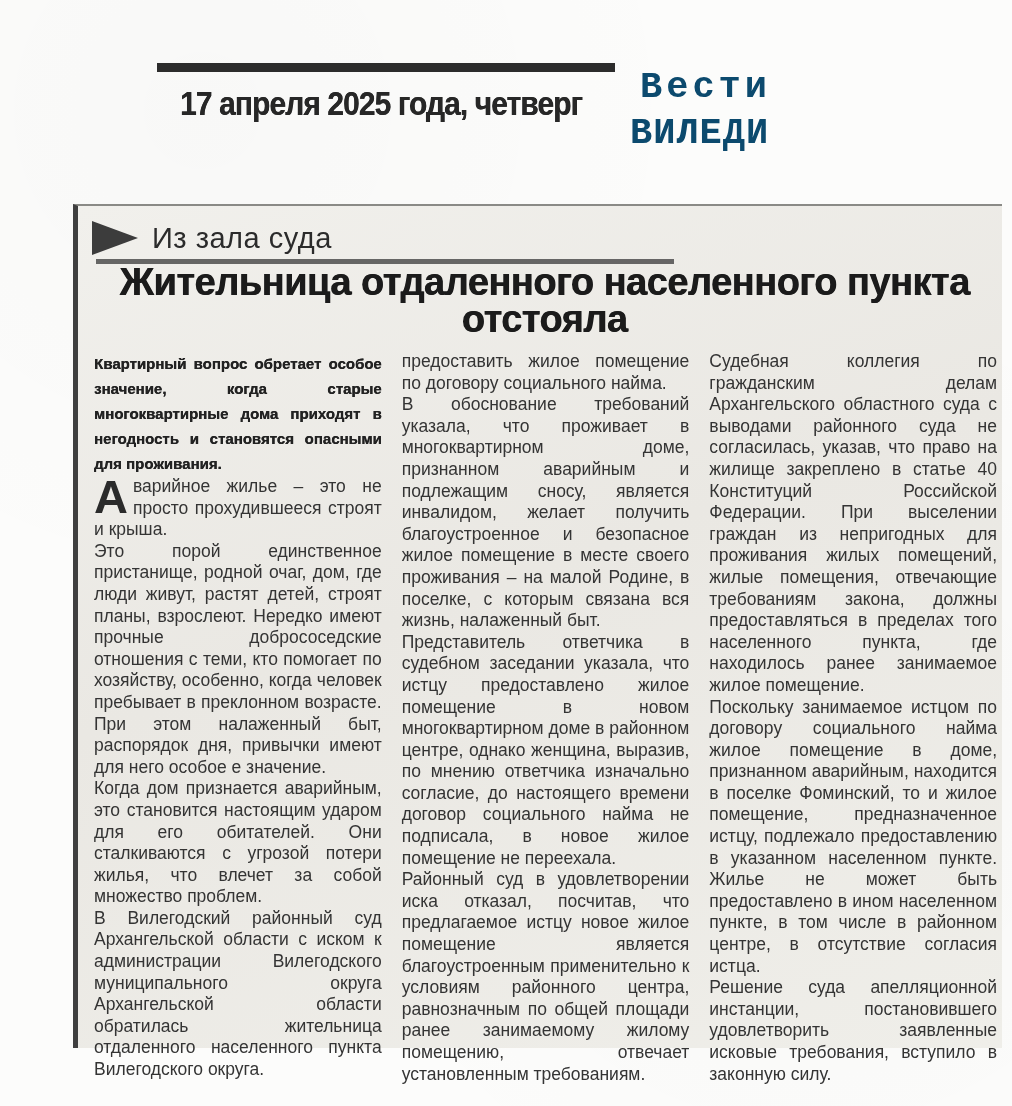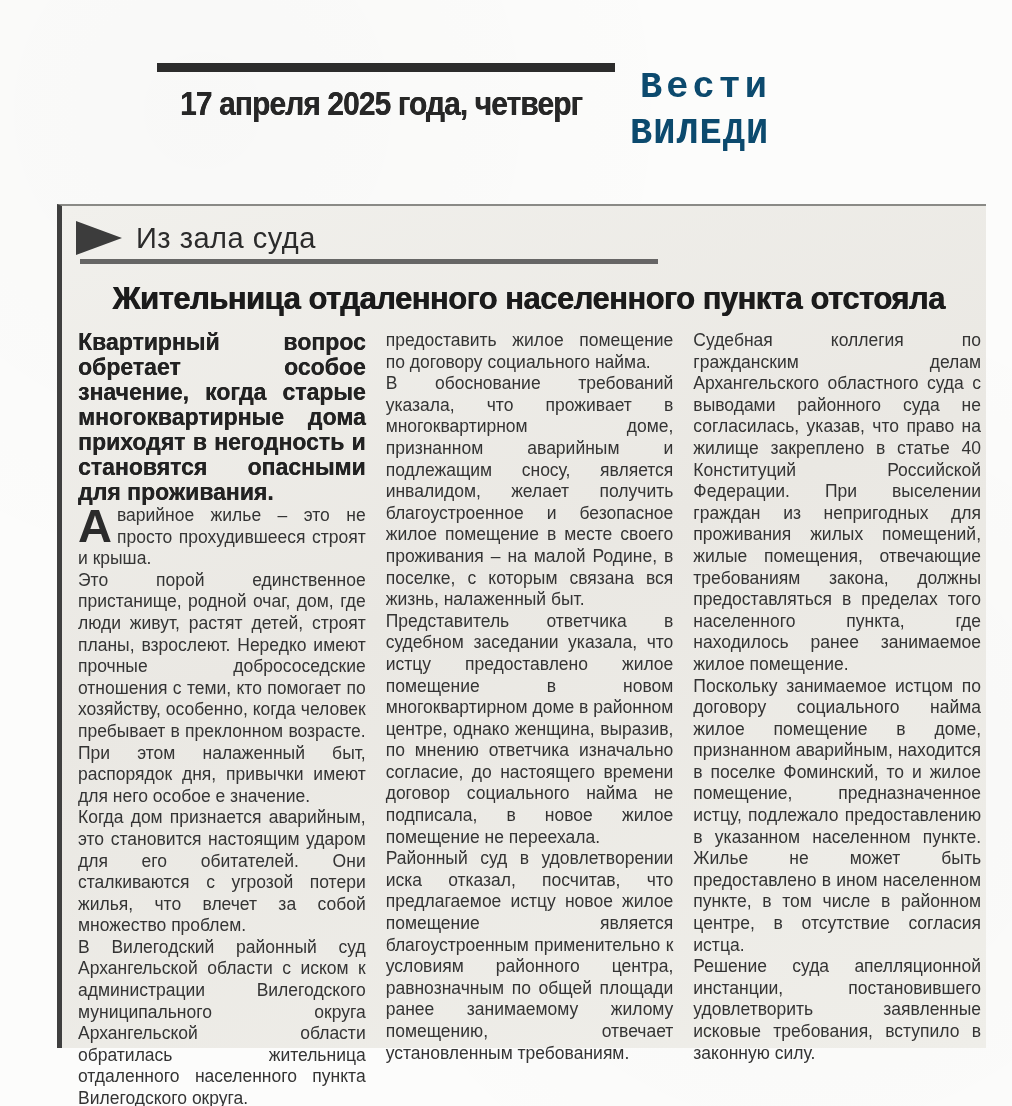--- a/index.html
+++ b/index.html
@@ -30,21 +30,21 @@
     position:absolute;left:630px;top:64px;
     font-family:"Liberation Mono", monospace;
     font-weight:bold;color:#0c4a6e;line-height:46px;
     white-space:nowrap;
   }
   .logo .line1{font-size:37px;letter-spacing:4px;display:block;padding-left:10px;}
   .logo .line2{font-size:37px;letter-spacing:1px;display:block;}
 
   
   .article-box{
-    position:absolute;left:57px;top:204px;width:929px;height:844px;
+    position:absolute;left:73px;top:204px;width:929px;height:844px;
     box-sizing:border-box;
     border-top:2px solid #8a8a86;
     border-left:5px solid #3f3f3f;
     background:linear-gradient(160deg,#f1f0ec 0%,#eae8e3 45%,#efeee9 100%);
     padding:10px 3px 0 12px;
   }
 
   .section-header{display:flex;align-items:center;height:40px;margin-top:2px;}
   .section-arrow{
     width:0;height:0;margin-left:2px;
@@ -54,36 +54,36 @@
   }
   .section-title{
     font-size:29px;color:#2b2b2b;margin-left:14px;letter-spacing:0.5px;
   }
   .section-underline{
     height:5px;background:#4e4e4e;width:578px;margin:1px 0 0 6px;
     opacity:0.85;
   }
 
   .headline{
-    margin-top:16px;text-align:center;
+    text-align:center;
     font-weight:bold;color:#1b1b1b;
-    font-size:31px;line-height:37px;letter-spacing:-0.5px;
+    font-size:38px;line-height:37px;letter-spacing:-0.5px;
     text-shadow:0.6px 0 0 #1b1b1b;
   }
 
   
   .columns{
     display:flex;gap:20px;
     padding:13px 2px 0 4px;
   }
   .col{flex:1;min-width:0;}
   .col p{margin:0;text-align:justify;}
   .body-text{font-size:17.5px;line-height:21.6px;color:#343434;}
   .lede{
-    font-size:23px;line-height:25px;font-weight:bold;color:#222;
+    font-size:15px;line-height:25px;font-weight:bold;color:#222;
     text-shadow:0.3px 0 0 #222;
   }
   .dropcap{
     float:left;font-size:47px;line-height:37px;font-weight:bold;
     padding:2px 5px 0 0;color:#2b2b2b;
   }
 </style>
 </head>
 <body>
 

